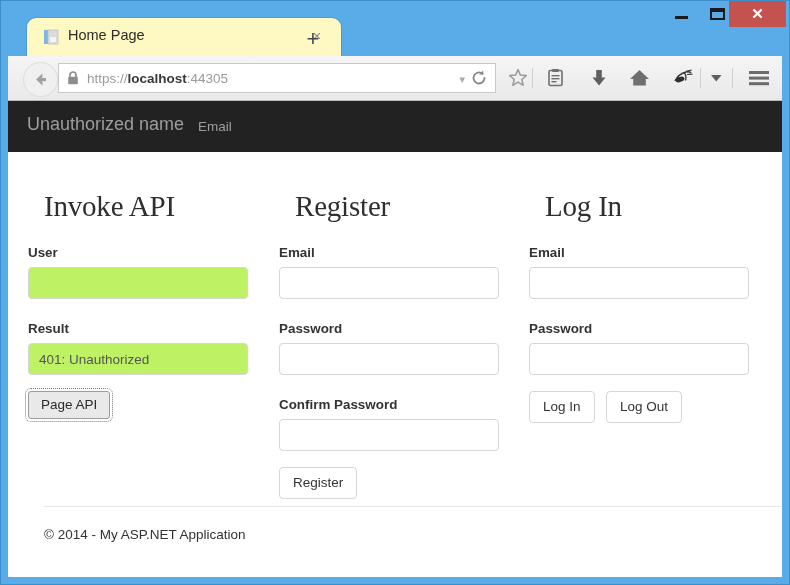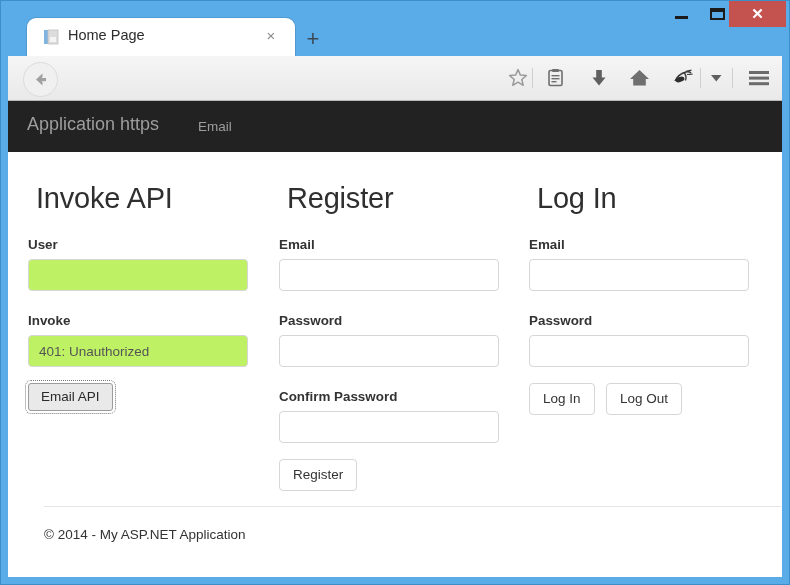--- a/index.html
+++ b/index.html
@@ -68,24 +68,25 @@
   
   #tabstrip {
     position: absolute;
     left: 0; top: 18px;
     width: 790px; height: 38px;
   }
   #tab-home {
     position: absolute;
     left: 27px; top: 0;
     width: 268px; height: 38px;
-    background: #ffffff;
+    background: #fef9c3;
     border-top-left-radius: 9px;
     border-top-right-radius: 9px;
     box-shadow: 0 0 0 1px rgba(0,0,0,0.10);
+    padding-left: 46px;
   }
   
   #tab-home::before, #tab-home::after {
     content: "";
     position: absolute;
     bottom: 0;
     width: 10px; height: 10px;
     background: transparent;
   }
   #tab-favicon {
@@ -229,26 +230,27 @@
   }
   .col {
     position: absolute;
     top: 0;
   }
   #col-invoke   { left: 20px;  width: 236px; }
   #col-register { left: 271px; width: 236px; }
   #col-login    { left: 521px; width: 236px; }
 
   .col h2 {
-    margin: 8px;
+    margin: 16px;
     padding: 22px 0 0 0;
     font-size: 29px;
     font-weight: normal;
     color: #2f2f2f;
     letter-spacing: -0.2px;
+    font-family: Liberation Serif, serif;
   }
   .field-label {
     display: block;
     margin-top: 22px;
     font-size: 13.4px;
     font-weight: bold;
     color: #333333;
   }
   .txtinput {
     display: block;
@@ -347,20 +349,32 @@
 
   <div id="navbar">
 
     <div id="back-button">
       <svg width="19" height="19" viewBox="0 0 19 19">
         <path d="M11.5 3.5 L5 9.5 L11.5 15.5 L11.5 12 L9 9.5 L11.5 7 Z" fill="#a0a0a0"></path>
         <rect x="8" y="8" width="7" height="3.2" fill="#a0a0a0"></rect>
       </svg>
     </div>
 
+    <div id="urlbar">
+      <svg id="lock-icon" viewBox="0 0 12 14">
+        <path d="M3 6 V4 a3 3 0 0 1 6 0 V6" fill="none" stroke="#8d8d8d" stroke-width="1.7"></path>
+        <rect x="1.2" y="5.8" width="9.6" height="7.4" rx="1" fill="#8d8d8d"></rect>
+      </svg>
+      <span id="url-text"><span>https://</span><b>localhost</b><span>:44305</span></span>
+      <span id="url-dropdown">▾</span>
+      <svg id="reload-button" viewBox="0 0 18 18">
+        <path d="M14.5 9 a5.5 5.5 0 1 1 -1.9 -4.2" fill="none" stroke="#888" stroke-width="1.8" stroke-linecap="round"></path>
+        <path d="M13.2 1.4 L13.2 5.6 L9 5.6 Z" fill="#888"></path>
+      </svg>
+    </div>
 
     <div class="tool-sep" id="sep-1"></div>
 
     <div class="toolicon" id="icon-star">
       <svg width="20" height="20" viewBox="0 0 20 20">
         <path d="M10 1.6 L12.4 7.1 L18.3 7.6 L13.8 11.5 L15.2 17.3 L10 14.2 L4.8 17.3 L6.2 11.5 L1.7 7.6 L7.6 7.1 Z" fill="none" stroke="#9a9a9a" stroke-width="1.5" stroke-linejoin="round"></path>
       </svg>
     </div>
 
     <div class="toolicon" id="icon-reader">
@@ -411,37 +425,37 @@
         <rect x="1" y="2" width="20" height="3" fill="#6b6b6b"></rect>
         <rect x="1" y="7.6" width="20" height="3" fill="#6b6b6b"></rect>
         <rect x="1" y="13.2" width="20" height="3" fill="#6b6b6b"></rect>
       </svg>
     </div>
   </div>
 
   <div id="page">
 
     <div id="appnav">
-      <span id="brand">Application https</span>
+      <span id="brand">Unauthorized name</span>
       <span id="nav-home">Email</span>
     </div>
 
     <div id="columns">
 
       <div class="col" id="col-invoke">
         <h2>Invoke API</h2>
 
         <label class="field-label">User</label>
         <input class="txtinput readonly" type="text" value="" style="">
 
-        <label class="field-label">Invoke</label>
+        <label class="field-label">Result</label>
         <input class="txtinput readonly" type="text" value="401: Unauthorized" style="">
 
         <div class="btn-row">
-          <button class="btn-native">Email API</button>
+          <button class="btn-native">Page API</button>
         </div>
       </div>
 
       <div class="col" id="col-register">
         <h2>Register</h2>
 
         <label class="field-label">Email</label>
         <input class="txtinput" type="text" value="" style="">
 
         <label class="field-label">Password</label>

